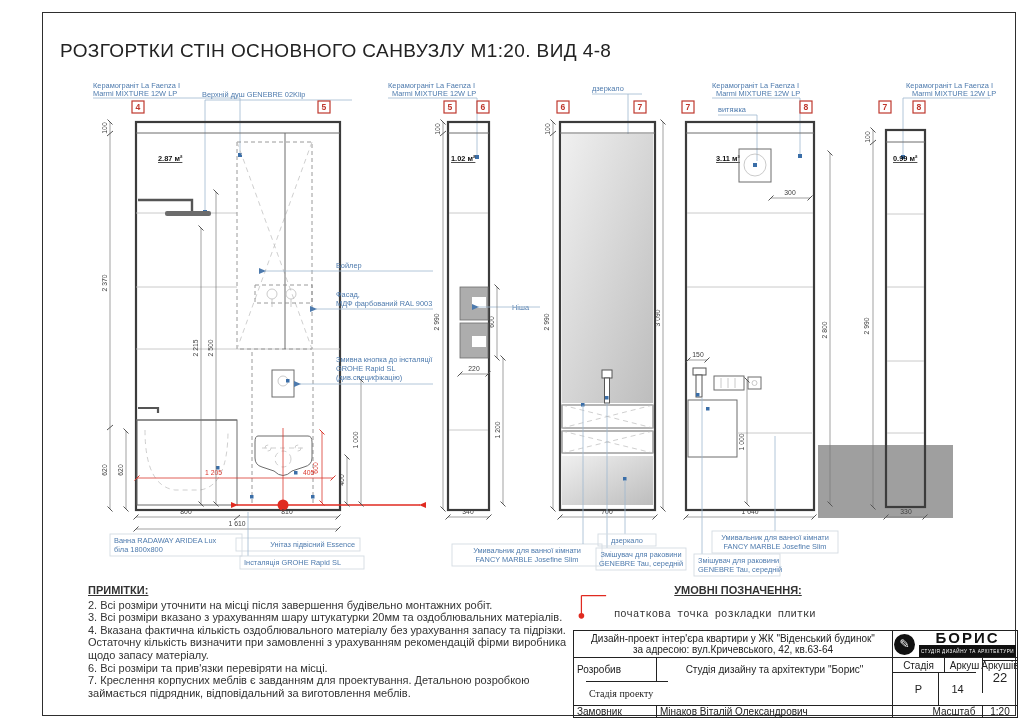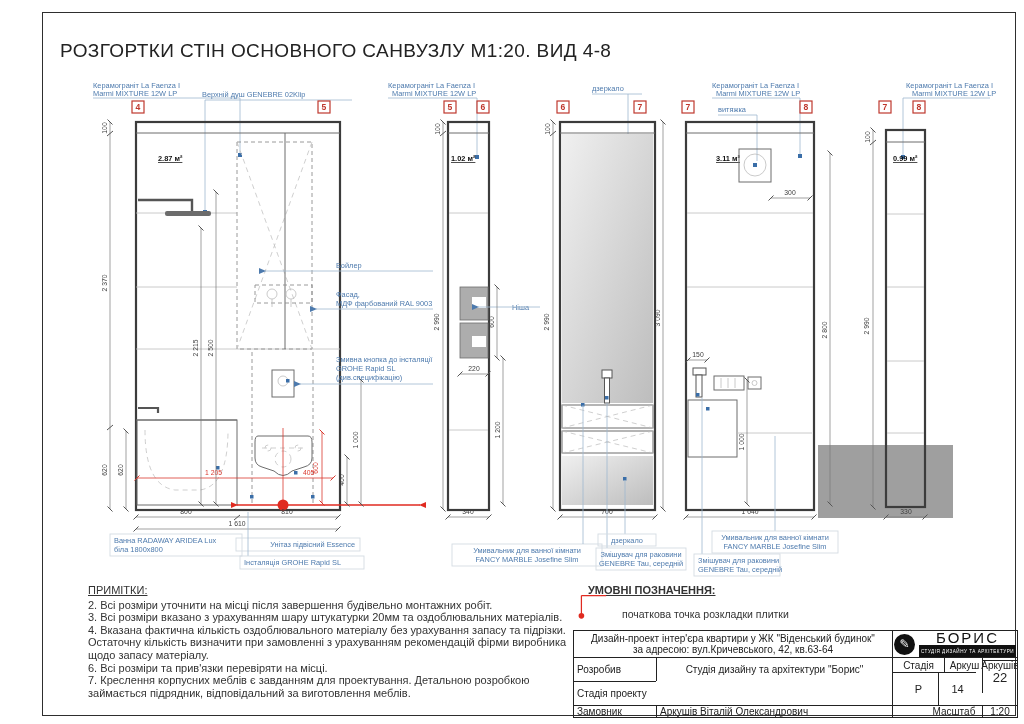--- a/index.html
+++ b/index.html
@@ -19,33 +19,33 @@
   .thin{stroke:#bdbdbd;stroke-width:.8;fill:none;}
   .dash{stroke:#8f8f8f;stroke-width:.9;fill:none;stroke-dasharray:4 3;}
   .dashl{stroke:#c3c3c3;stroke-width:.8;fill:none;stroke-dasharray:5 4;}
   .dimline{stroke:#7a7a7a;stroke-width:.7;fill:none;}
   .redline{stroke:#d9382e;stroke-width:.8;fill:none;}
   .redthick{stroke:#e02a20;stroke-width:1.4;fill:none;}
   .leader{stroke:#9fb7cf;stroke-width:.8;fill:none;}
   .lbox{stroke:#d4dbe3;stroke-width:.9;fill:none;}
   .bluedot{fill:#3a6ea8;}
   .notes{position:absolute;left:88px;top:584px;width:494px;font-size:11px;line-height:12.6px;color:#333;}
-  .notes .hd{font-weight:normal;text-decoration:underline;margin-bottom:2px;}
-  .legend{position:absolute;left:588px;top:584px;width:300px;font-size:11px;color:#333;}
+  .notes .hd{font-weight:bold;text-decoration:underline;margin-bottom:2px;}
+  .legend{position:absolute;left:588px;top:584px;width:300px;font-size:11px;color:#333;text-align:center;}
   .legend .hd{font-weight:bold;text-decoration:underline;}
-  .legend-item{position:absolute;left:34px;top:24px;font-size:10.5px;}
+  .legend-item{position:absolute;left:26px;top:24px;font-size:10.5px;font-family:Liberation Mono, monospace;}
   .legend-sym{position:absolute;left:-16px;top:8px;width:40px;height:30px;}
   .tb{position:absolute;left:573px;top:630px;width:443px;height:86px;border:1.3px solid #222;font-size:10px;color:#222;}
   .tb .cell{position:absolute;box-sizing:border-box;border-left:1px solid #222;border-top:1px solid #222;display:flex;align-items:center;justify-content:center;text-align:center;line-height:11px;padding:1px 3px;}
   .tb .nb{border-left:none;} .tb .nt{border-top:none;}
   .tb .left{justify-content:flex-start;text-align:left;}
   .logo{display:flex;align-items:center;gap:4px;padding:2px 4px;}
   .logo-circ{width:21px;height:21px;border-radius:50%;background:#111;color:#fff;display:flex;align-items:center;justify-content:center;font-size:12px;transform:rotate(0deg);flex:0 0 auto;}
   .logo-txt{display:flex;flex-direction:column;}
-  .logo-name{font-weight:normal;font-size:15px;letter-spacing:2px;line-height:15px;color:#111;}
+  .logo-name{font-weight:bold;font-size:15px;letter-spacing:2px;line-height:15px;color:#111;}
   .logo-tag{background:#111;color:#fff;font-size:4.6px;letter-spacing:.5px;padding:1px 2px;white-space:nowrap;}
 </style>
 </head>
 <body>
 
 <div class="frame"></div>
 <div class="page-title">РОЗГОРТКИ СТІН ОСНОВНОГО САНВУЗЛУ М1:20. ВИД 4-8</div>
 
 <svg width="1024" height="724" viewBox="0 0 1024 724">
   <defs>
@@ -412,23 +412,23 @@
   <div class="legend-item">початкова точка розкладки плитки</div>
 </div>
 
 <div class="tb">
   <div class="cell nb nt" style="left:0;top:0;width:318px;height:26px;flex-direction:column;">
     <div>Дизайн-проект інтер'єра квартири у ЖК "Віденський будинок"</div>
     <div>за адресою: вул.Кричевського, 42, кв.63-64</div>
   </div>
   <div class="cell nb left" style="left:0;top:26px;width:82px;height:24px;">Розробив</div>
   <div class="cell" style="left:82px;top:26px;width:236px;height:24px;">Студія дизайну та архітектури "Борис"</div>
-  <div class="cell nb left" style="left:0;top:50px;width:82px;height:24px;">Стадія проекту</div>
+  <div class="cell nb left" style="left:12px;top:50px;width:82px;height:24px;font-family:Liberation Serif, serif;">Стадія проекту</div>
   <div class="cell nb left" style="left:0;top:74px;width:82px;height:12px;">Замовник</div>
-  <div class="cell left" style="left:82px;top:74px;width:236px;height:12px;">Аркушів Віталій Олександрович</div>
+  <div class="cell left" style="left:82px;top:74px;width:236px;height:12px;">Мінаков Віталій Олександрович</div>
 
   <div class="cell nt" style="left:318px;top:0;width:125px;height:26px;padding:0;">
     <div class="logo">
       <div class="logo-circ">✎</div>
       <div class="logo-txt">
         <div class="logo-name">БОРИС</div>
         <div class="logo-tag">СТУДІЯ ДИЗАЙНУ ТА АРХІТЕКТУРИ</div>
       </div>
     </div>
   </div>

